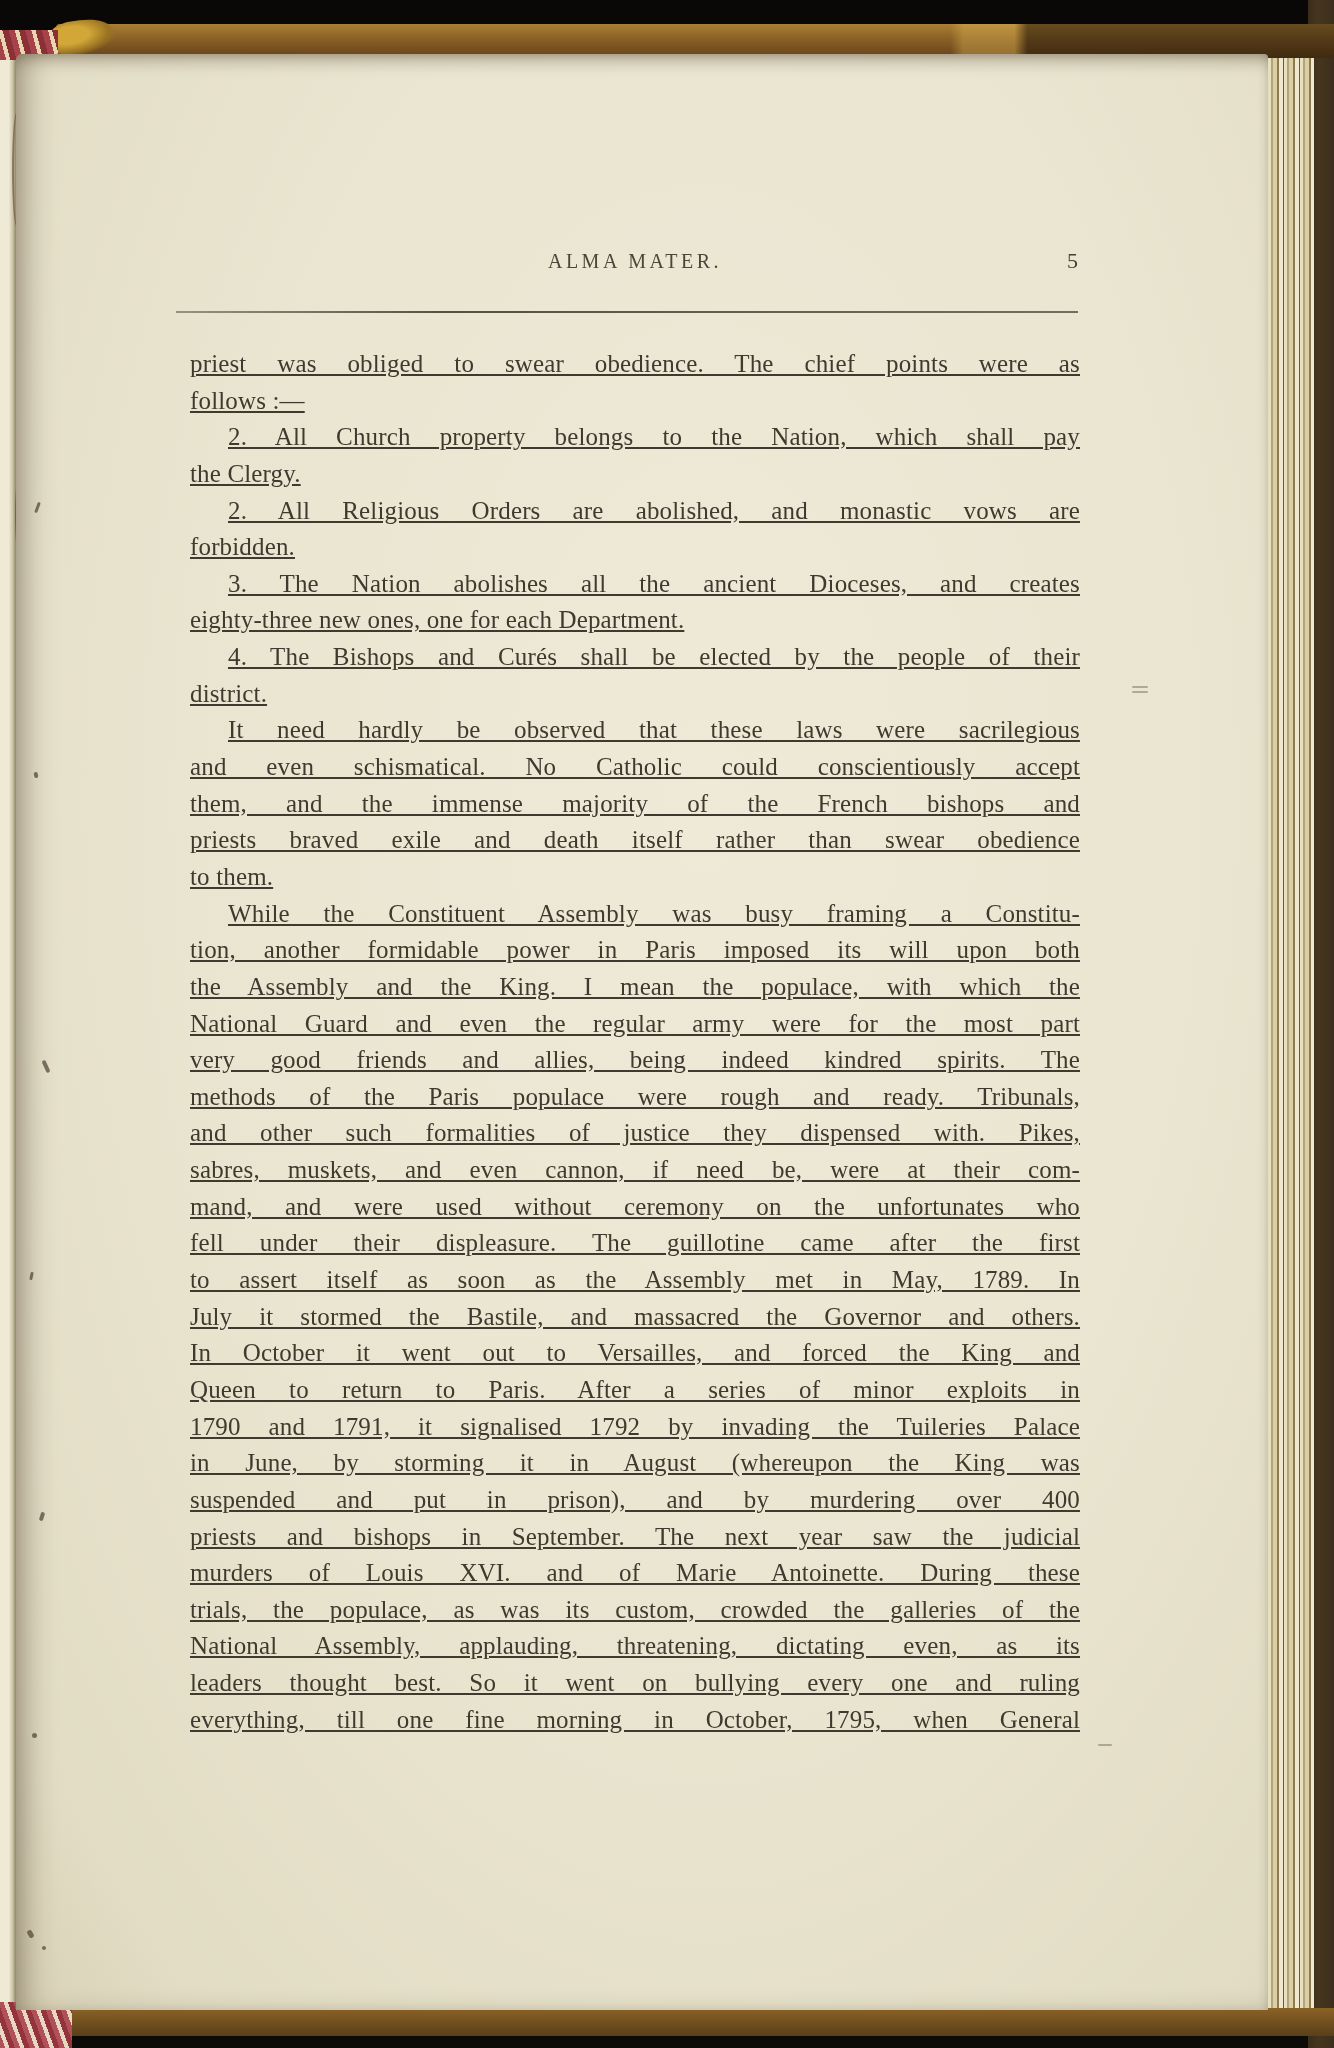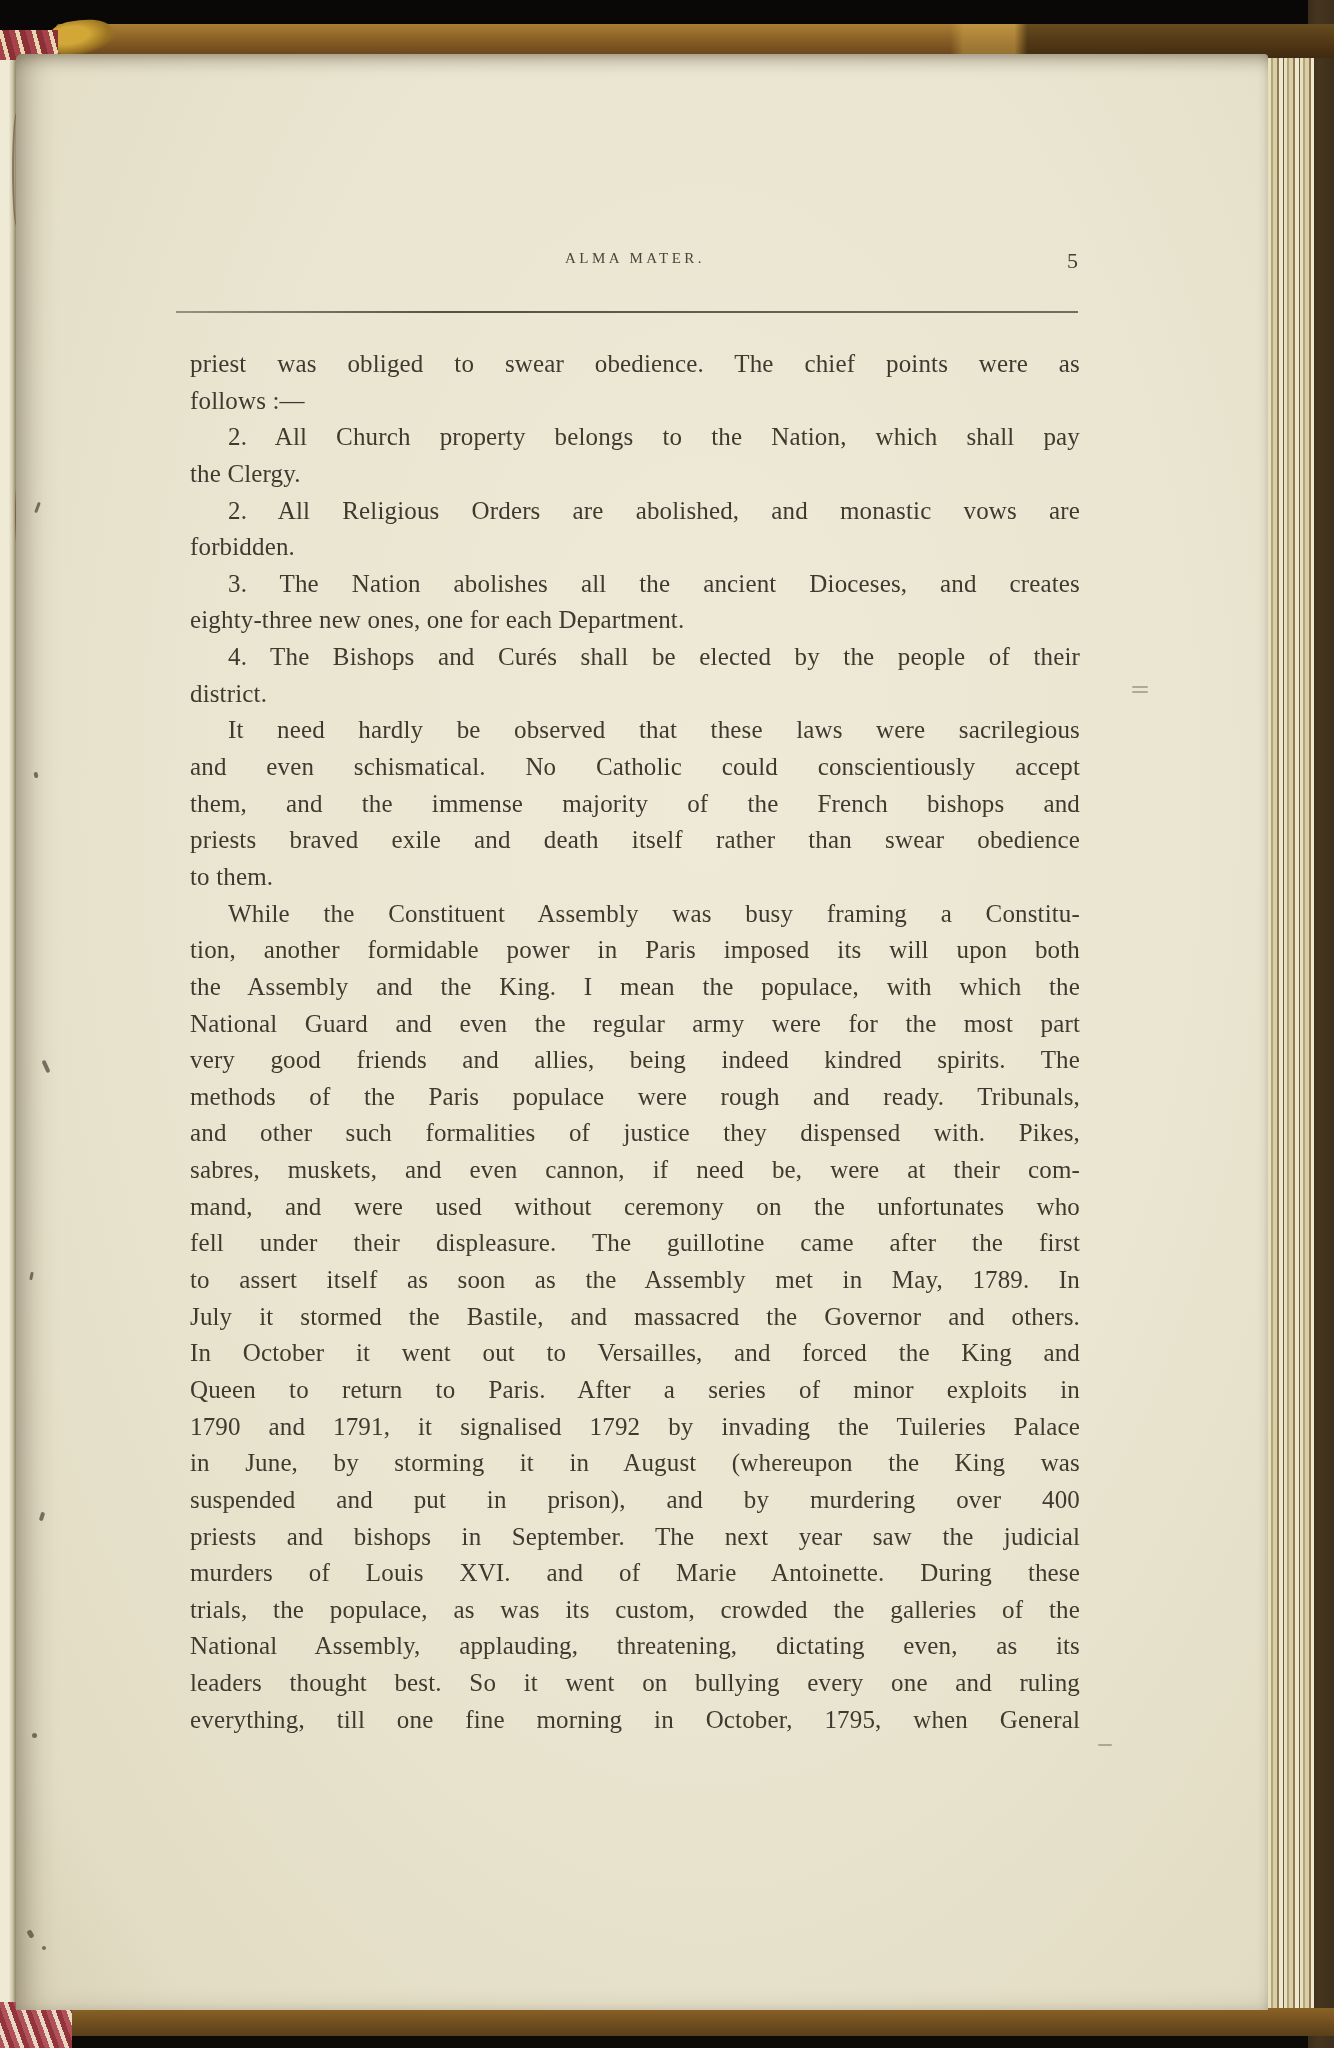--- a/index.html
+++ b/index.html
@@ -30,26 +30,26 @@
     background:linear-gradient(90deg,#efead6 0 55%,#cfc6a8 78%,#8f856a 100%);}
 
   
   .page{position:absolute;left:16px;top:54px;width:1252px;height:1956px;
     border-radius:6px 4px 0 0;
     background:radial-gradient(ellipse at 55% 38%,#efead8 0%,var(--page-cream,#eae5d0) 52%,#e2dcc4 88%,#d8d1b6 100%);
     box-shadow:inset 20px 0 30px -12px rgba(70,55,35,.45), inset -4px 0 10px -4px rgba(90,75,50,.25), inset 0 14px 18px -12px rgba(80,65,40,.5);}
 
   .running-head{position:absolute;left:174px;top:196px;width:890px;height:34px;}
   .head-title{position:absolute;left:0;right:0;text-align:center;
-    font-size:15px;letter-spacing:3.5px;color:#4b453a;}
+    font-size:20px;letter-spacing:3.5px;color:#4b453a;}
   .page-number{position:absolute;right:2px;top:-2px;font-size:22px;color:#45402f;}
   .head-rule{position:absolute;left:160px;top:257px;width:902px;height:2px;
     background:linear-gradient(90deg,rgba(85,80,63,.55),var(--rule,#55503f) 30%,rgba(85,80,63,.8));}
 
-  .body-text{position:absolute;left:174px;top:292px;width:890px;color:var(--ink,#3f3a2f);}
+  .body-text{position:absolute;left:174px;top:292px;width:890px;color:var(--ink,#3f3a2f);text-decoration:underline;}
   .line{height:36.65px;line-height:36.65px;font-size:25px;overflow:hidden;
         letter-spacing:.15px;text-align:left;}
   .line.just{text-align:justify;text-align-last:justify;}
   .line.indent{padding-left:38px;}
 
   
   .blem{position:absolute;background:#54493a;border-radius:2px;opacity:.75;}
   .curl{position:absolute;width:8px;border-left:2px solid rgba(80,65,45,.55);
         border-radius:50%;background:none;opacity:1;}
   .faint{position:absolute;background:#6b6148;opacity:.45;border-radius:1px;}

